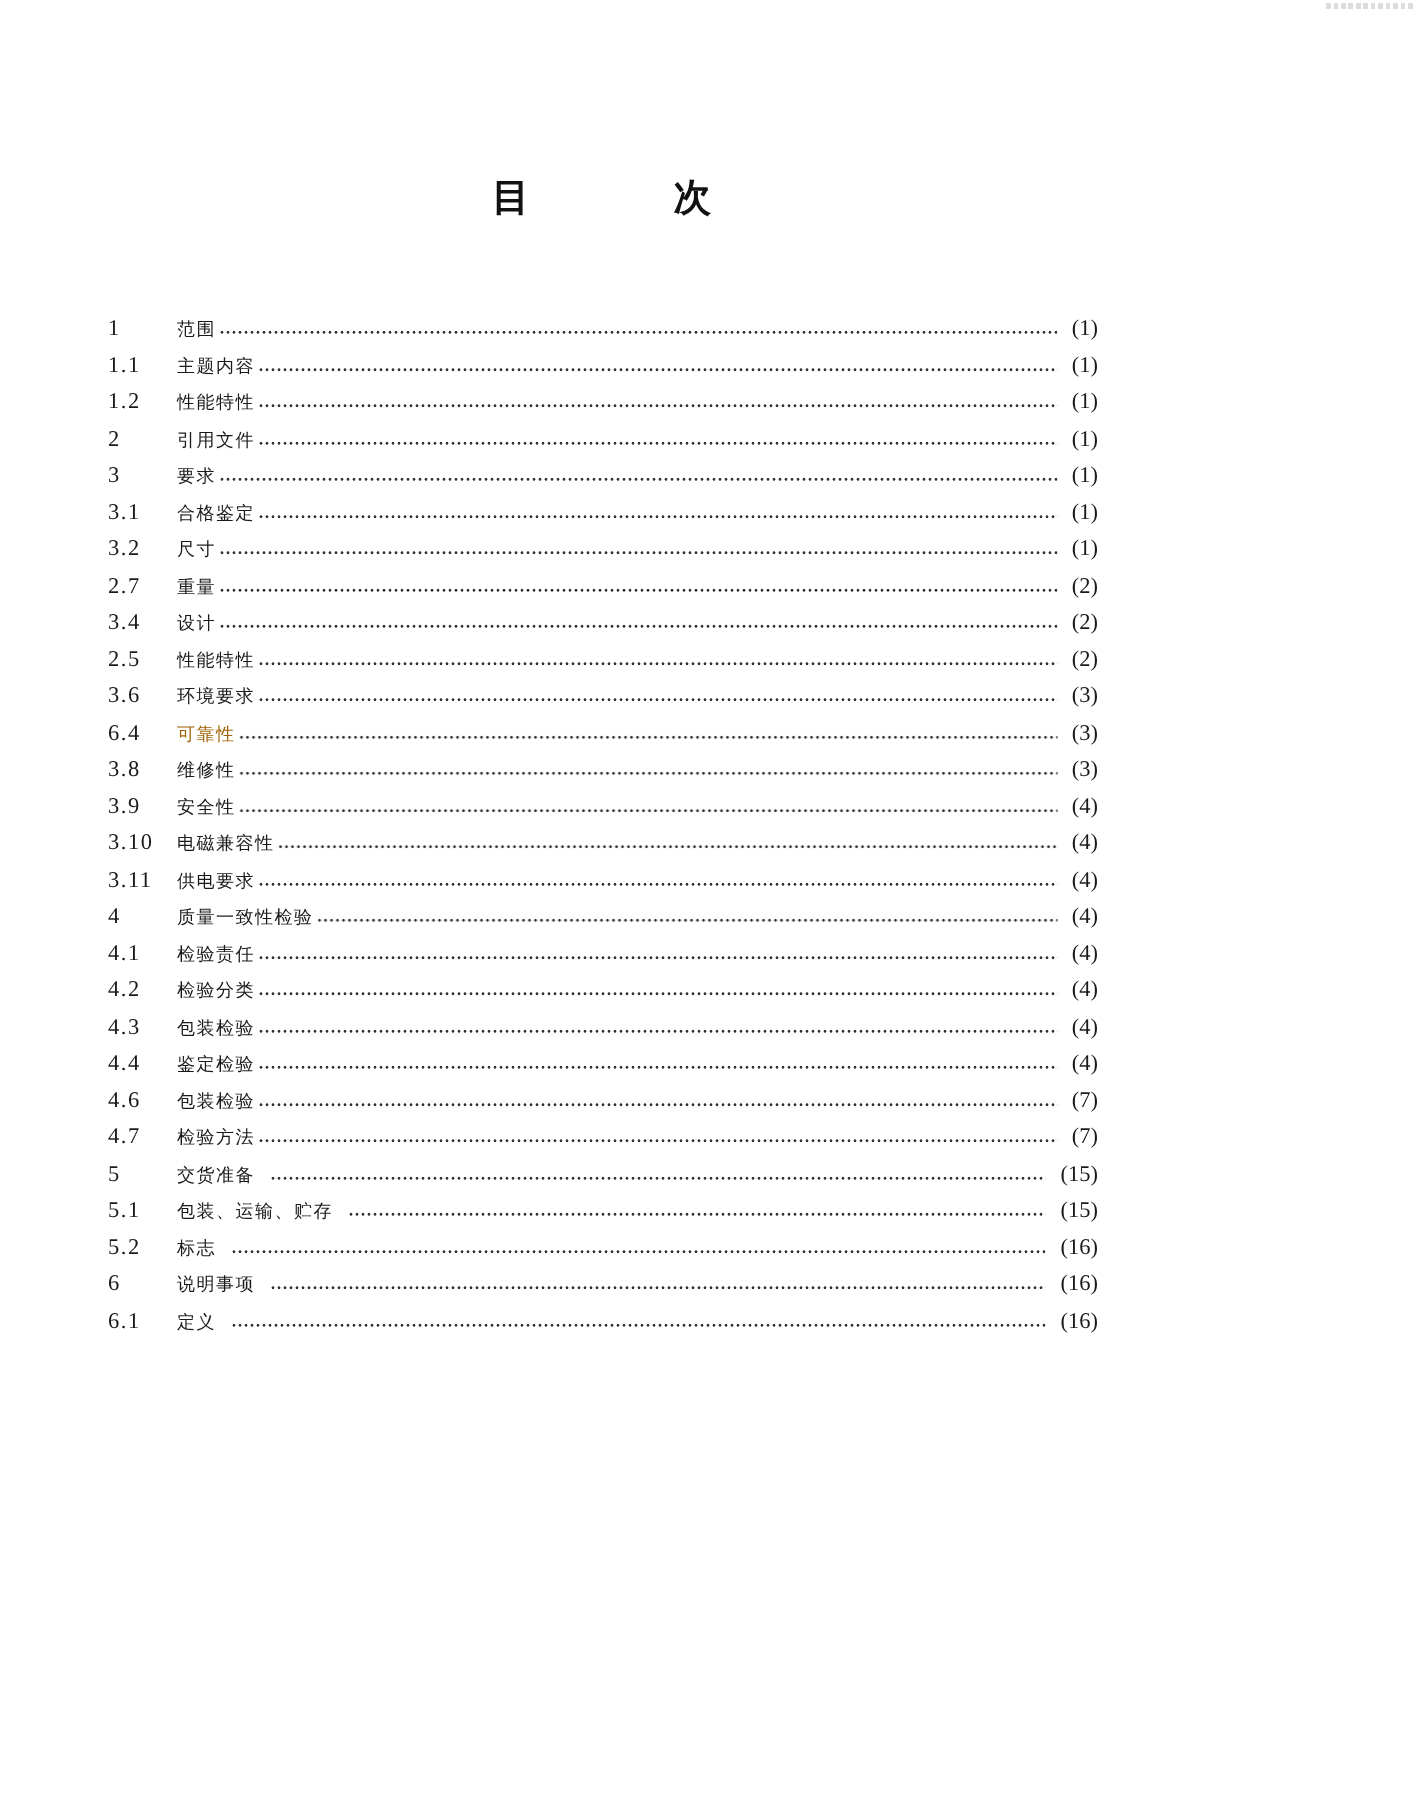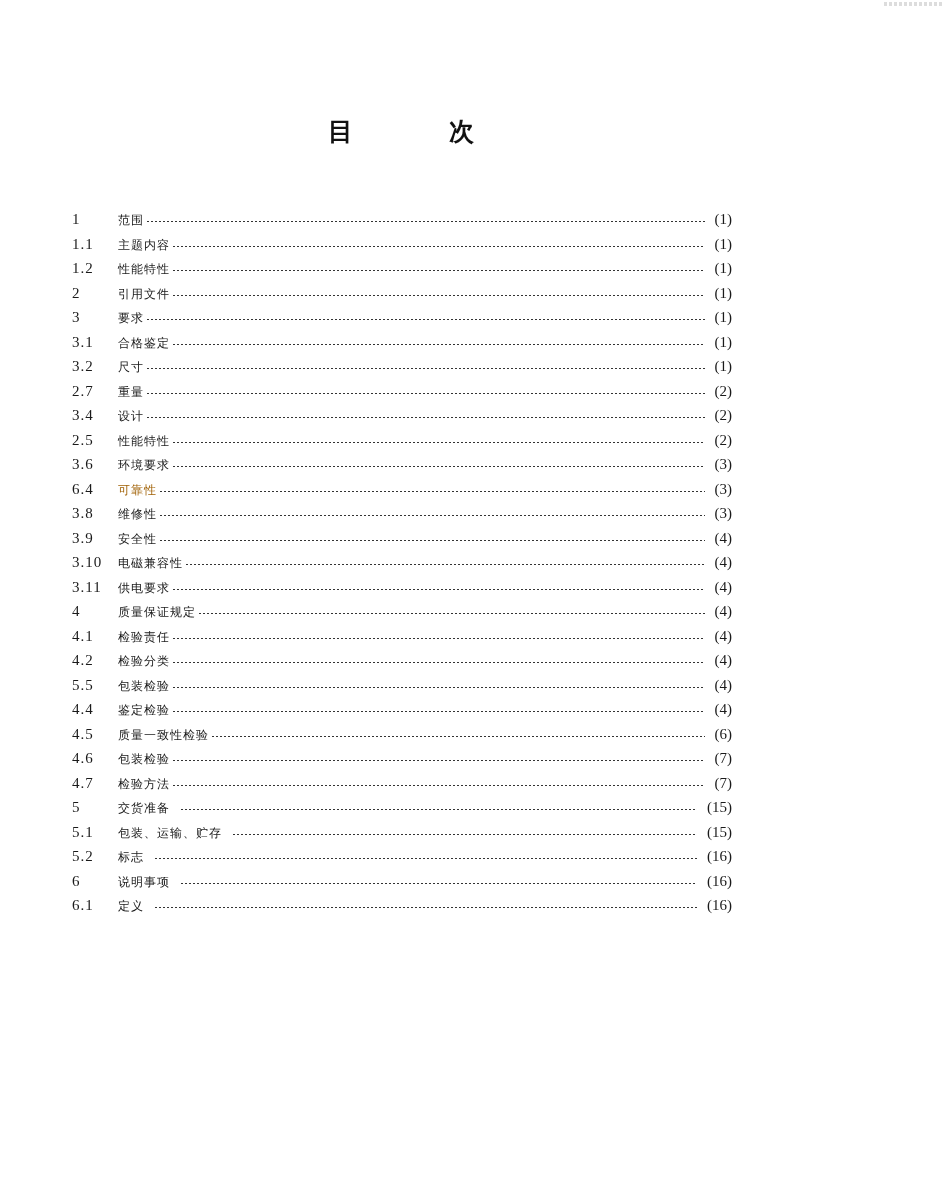--- a/index.html
+++ b/index.html
@@ -197,55 +197,49 @@
       <span class="page">(4)</span>
     </div>
   <div class="toc-row">
       <span class="num">3.11</span>
       <span class="label">供电要求</span>
       <span class="leader"></span>
       <span class="page">(4)</span>
     </div>
   <div class="toc-row">
       <span class="num">4</span>
-      <span class="label">质量保证规定</span>
+      <span class="label">质量一致性检验</span>
       <span class="leader"></span>
       <span class="page">(4)</span>
     </div>
   <div class="toc-row">
       <span class="num">4.1</span>
       <span class="label">检验责任</span>
       <span class="leader"></span>
       <span class="page">(4)</span>
     </div>
   <div class="toc-row">
       <span class="num">4.2</span>
       <span class="label">检验分类</span>
       <span class="leader"></span>
       <span class="page">(4)</span>
     </div>
   <div class="toc-row">
-      <span class="num">5.5</span>
+      <span class="num">4.3</span>
       <span class="label">包装检验</span>
       <span class="leader"></span>
       <span class="page">(4)</span>
     </div>
   <div class="toc-row">
       <span class="num">4.4</span>
       <span class="label">鉴定检验</span>
       <span class="leader"></span>
       <span class="page">(4)</span>
     </div>
   <div class="toc-row">
-      <span class="num">4.5</span>
-      <span class="label">质量一致性检验</span>
-      <span class="leader"></span>
-      <span class="page">(6)</span>
-    </div>
-  <div class="toc-row">
       <span class="num">4.6</span>
       <span class="label">包装检验</span>
       <span class="leader"></span>
       <span class="page">(7)</span>
     </div>
   <div class="toc-row">
       <span class="num">4.7</span>
       <span class="label">检验方法</span>
       <span class="leader"></span>
       <span class="page">(7)</span>

